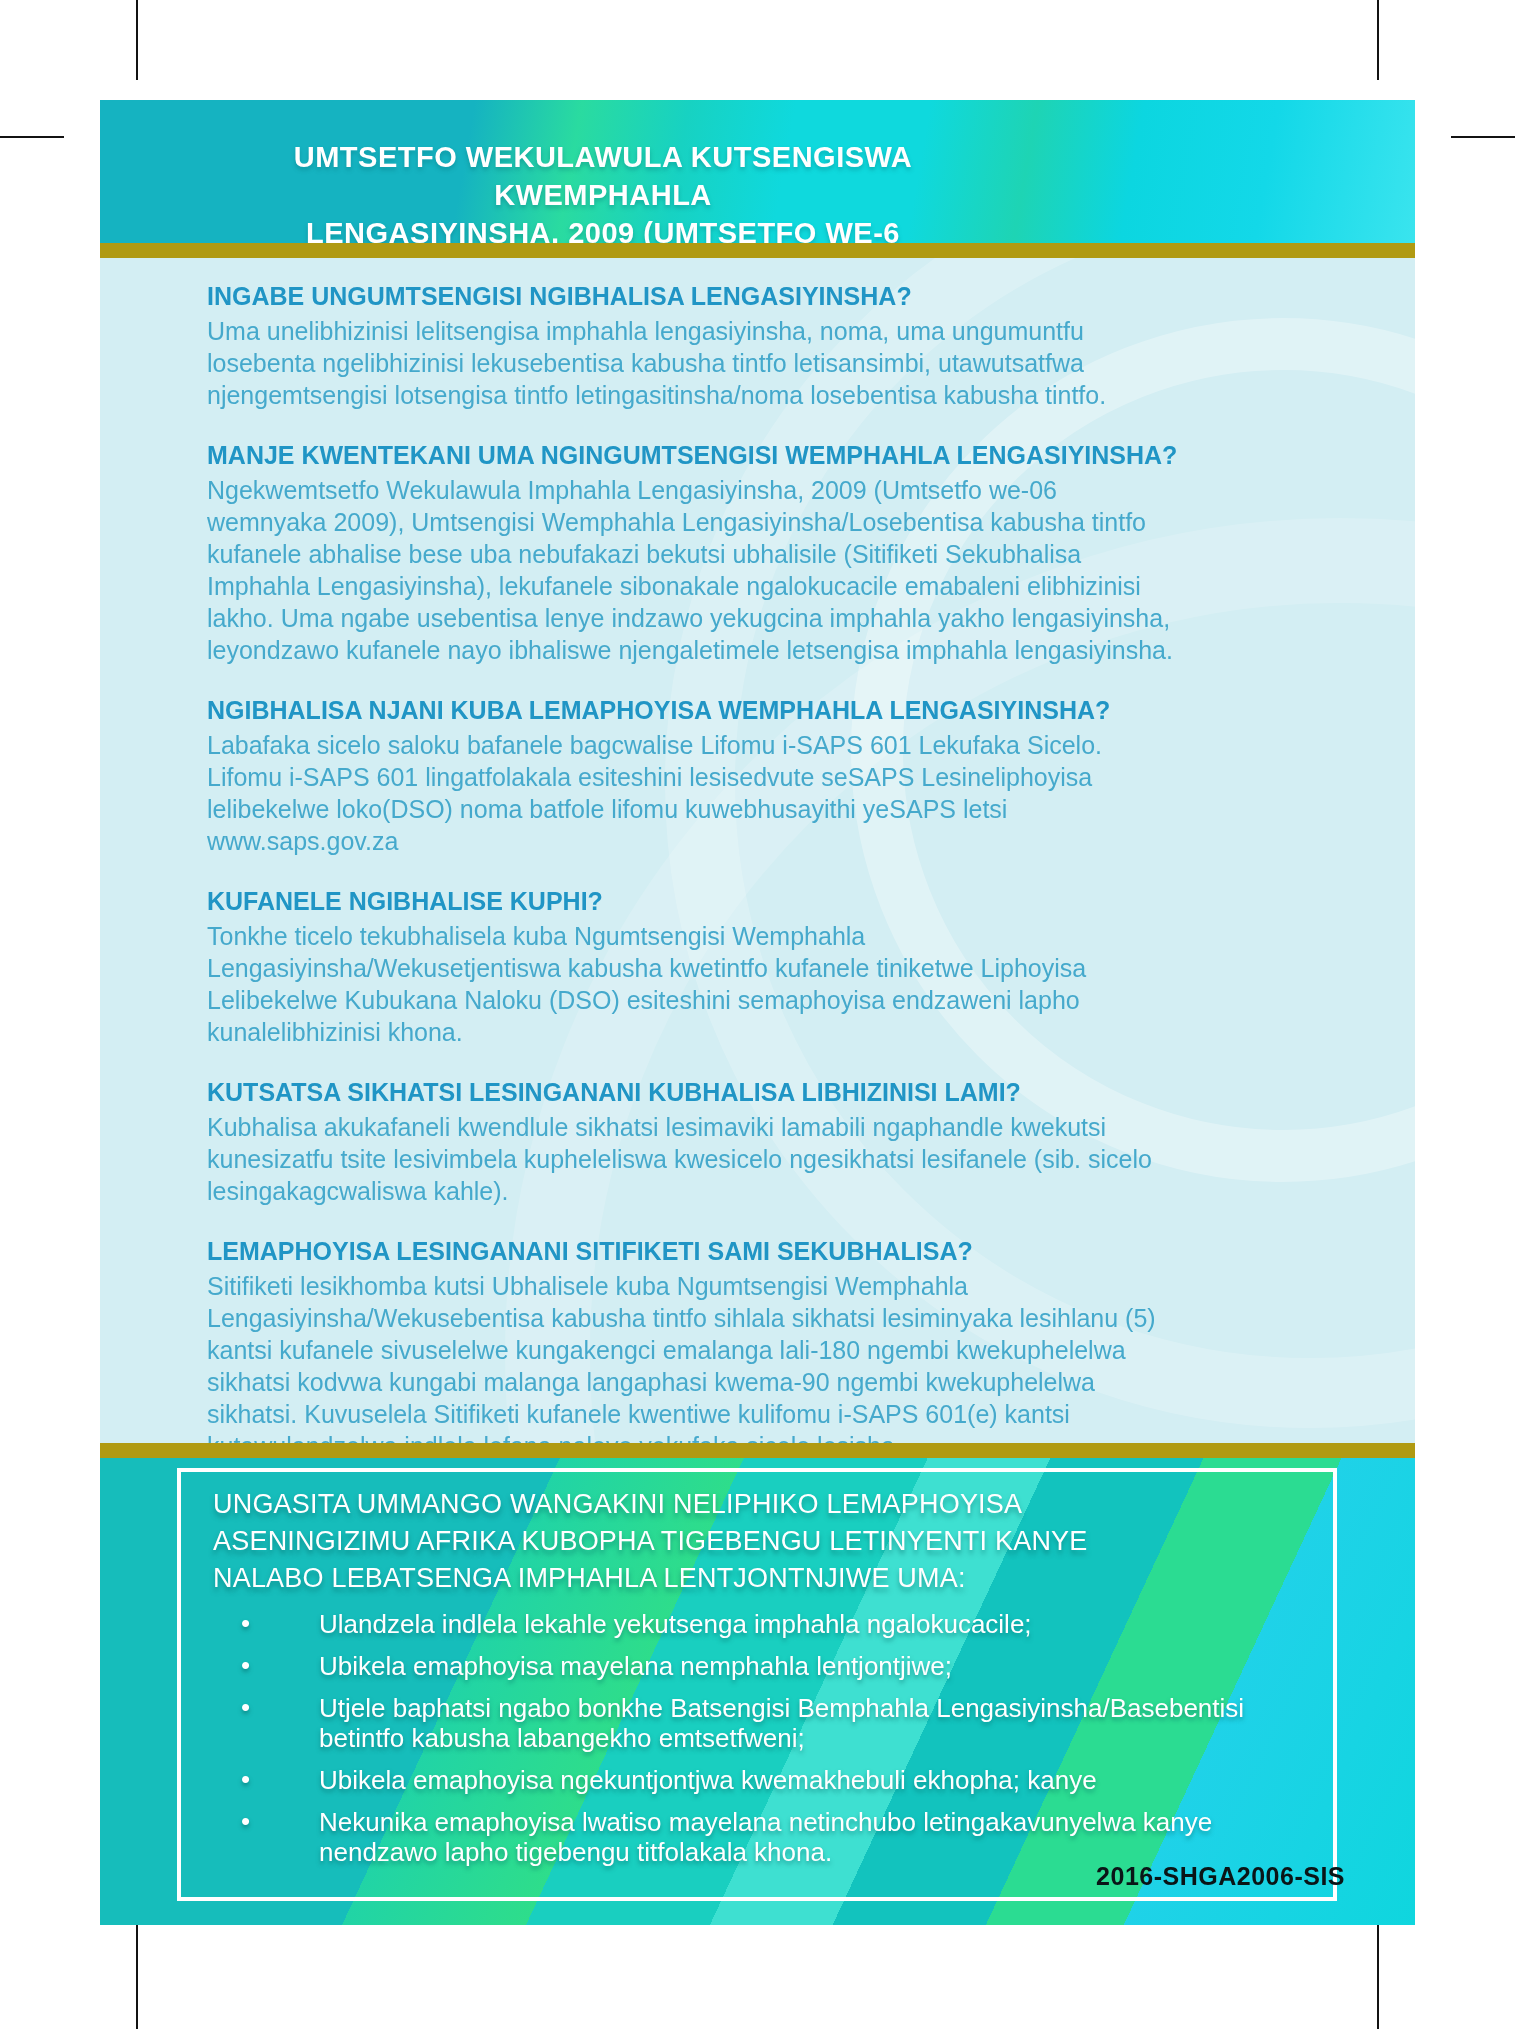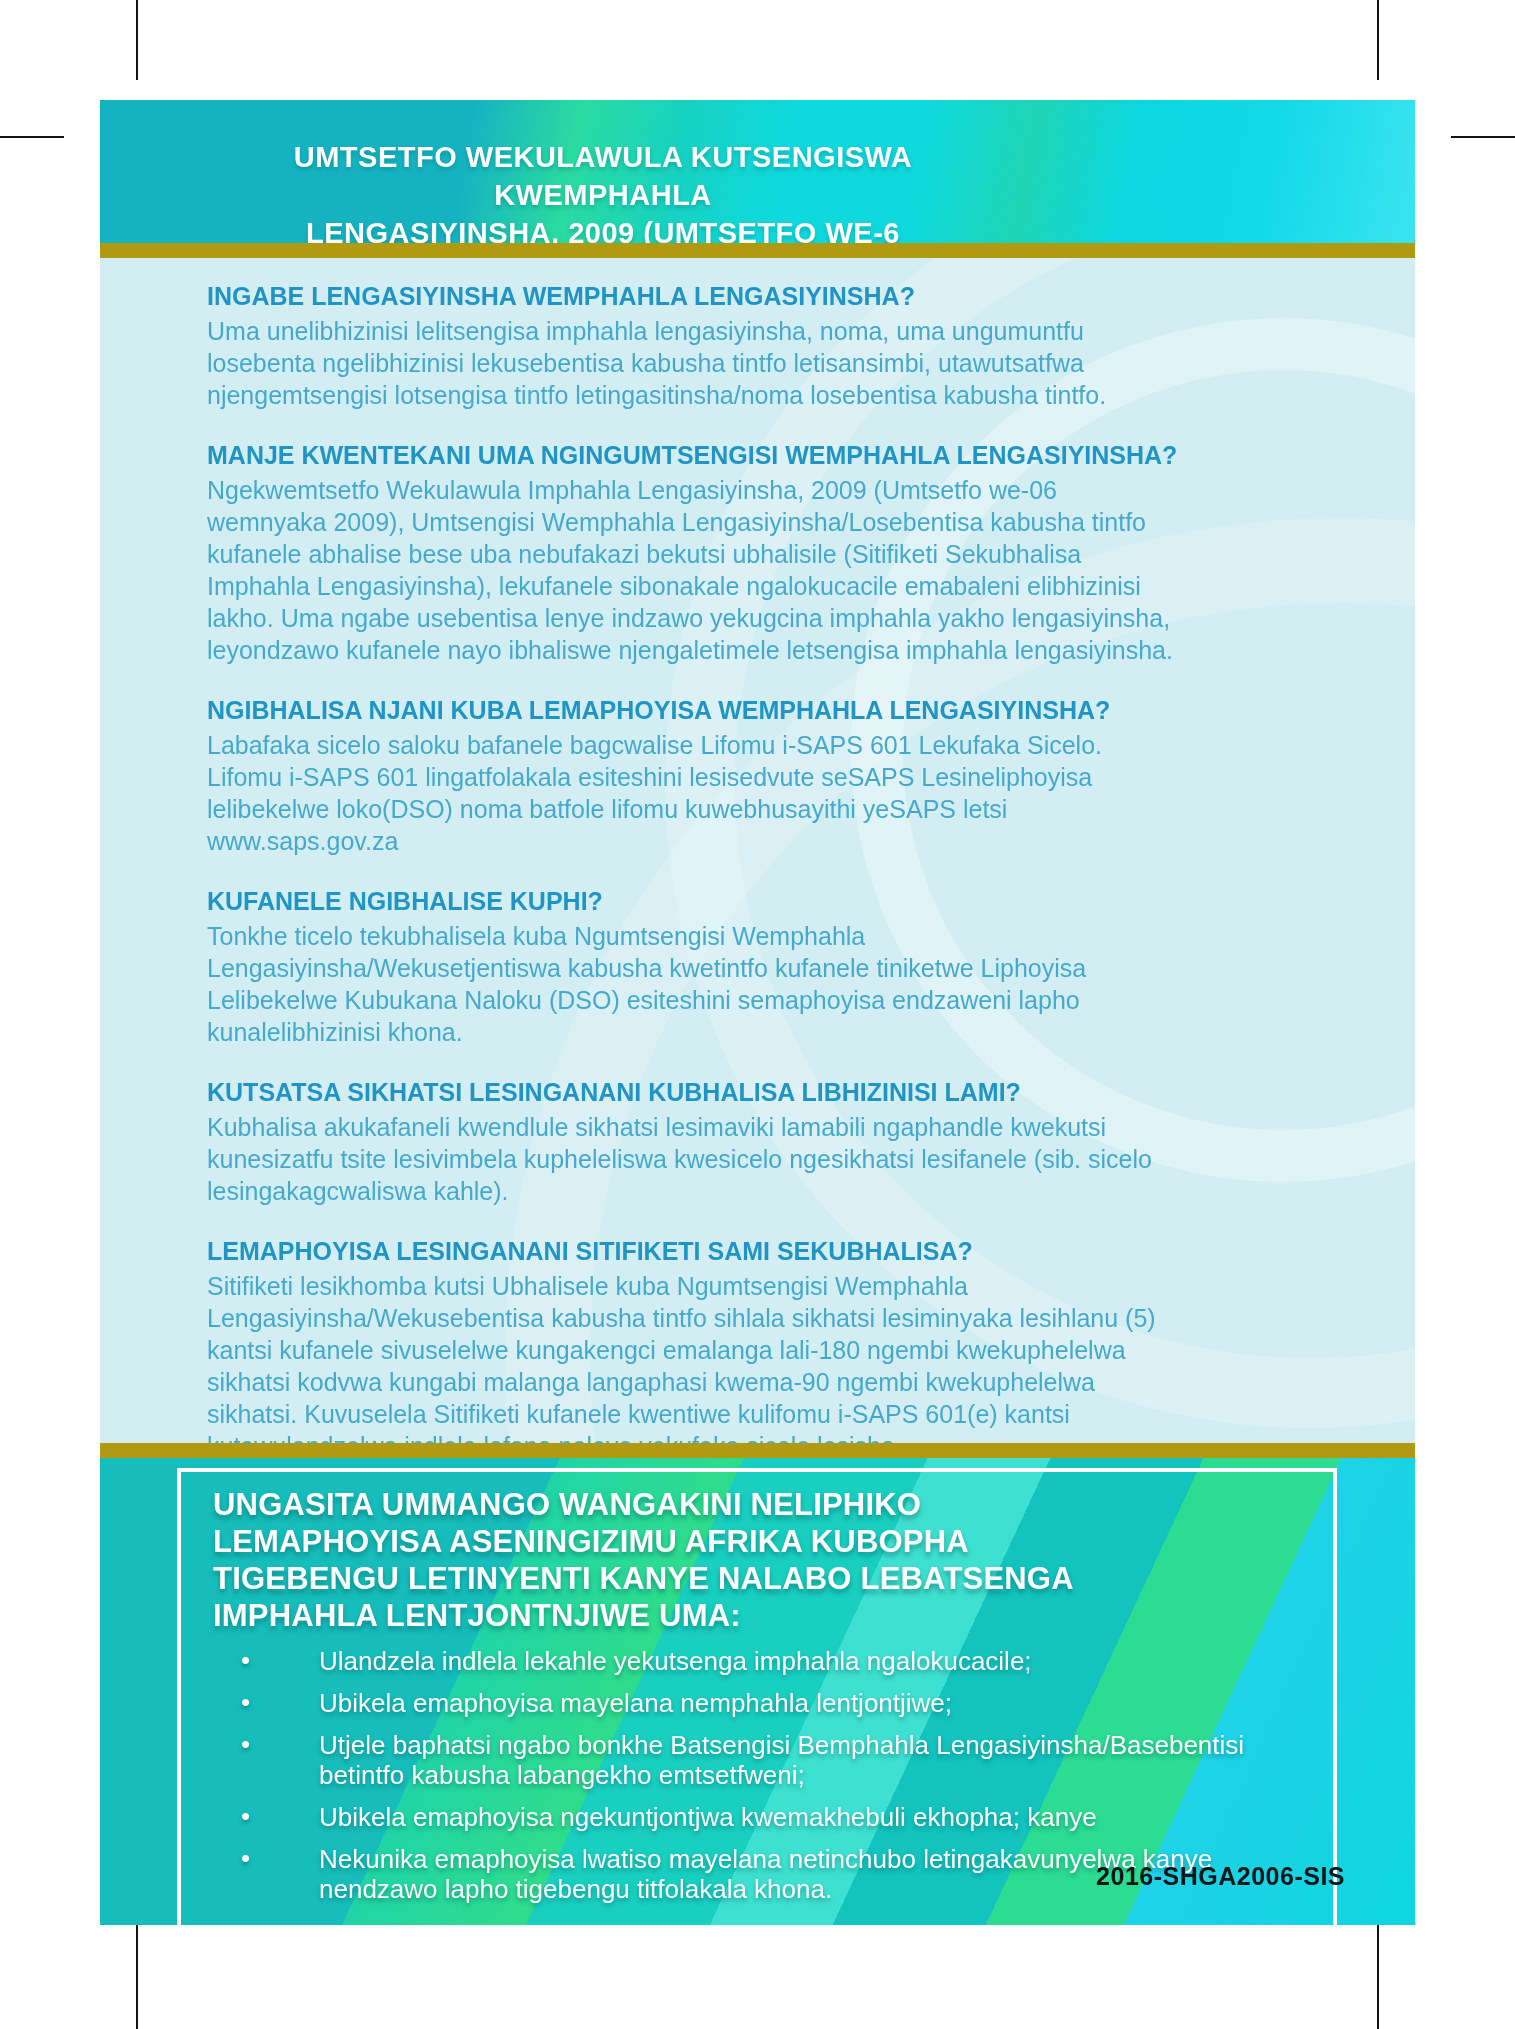--- a/index.html
+++ b/index.html
@@ -80,21 +80,21 @@
       #2bdc92 72%, #2bdc92 81%,
       #1fd2e8 81%, #0fd6de 100%);
     overflow:hidden;
   }
   .info-box{
     position:absolute;left:77px;top:10px;width:1160px;
     border:4px solid #ffffff;box-sizing:border-box;
     padding:14px 38px 18px 32px;
   }
   .info-box-heading{
-    color:#ffffff;font-weight:bold;font-size:31px;line-height:37px;
+    color:#ffffff;font-weight:normal;font-size:27px;line-height:37px;
     max-width:905px;letter-spacing:.2px;
     text-shadow:0 4px 5px rgba(0,95,95,0.5);
   }
   .bullet-list{
     list-style:none;margin:12px 0 0 0;padding:0 0 0 28px;
   }
   .bullet-list li{
     position:relative;color:#ffffff;font-size:26px;line-height:30px;
     padding-left:78px;margin-bottom:12px;font-weight:500;
     text-shadow:0 3px 4px rgba(0,95,95,0.5);
@@ -130,21 +130,21 @@
     </div>
     <div class="gold gold-top"></div>
 
     <div class="body-area">
       <div class="ring ring1"></div>
       <div class="ring ring2"></div>
       <div class="ring ring3"></div>
 
       <div class="content">
         <div class="section">
-          <h2>INGABE LENGASIYINSHA WEMPHAHLA LENGASIYINSHA?</h2>
+          <h2>INGABE UNGUMTSENGISI NGIBHALISA LENGASIYINSHA?</h2>
           <p>Uma unelibhizinisi lelitsengisa imphahla lengasiyinsha, noma, uma ungumuntfu losebenta ngelibhizinisi lekusebentisa kabusha tintfo letisansimbi, utawutsatfwa njengemtsengisi lotsengisa tintfo letingasitinsha/noma losebentisa kabusha tintfo.</p>
         </div>
         <div class="section">
           <h2>MANJE KWENTEKANI UMA NGINGUMTSENGISI WEMPHAHLA LENGASIYINSHA?</h2>
           <p>Ngekwemtsetfo Wekulawula Imphahla Lengasiyinsha, 2009 (Umtsetfo we-06 wemnyaka 2009), Umtsengisi Wemphahla Lengasiyinsha/Losebentisa kabusha tintfo kufanele abhalise bese uba nebufakazi bekutsi ubhalisile (Sitifiketi Sekubhalisa Imphahla Lengasiyinsha), lekufanele sibonakale ngalokucacile emabaleni elibhizinisi lakho. Uma ngabe usebentisa lenye indzawo yekugcina imphahla yakho lengasiyinsha, leyondzawo kufanele nayo ibhaliswe njengaletimele letsengisa imphahla lengasiyinsha.</p>
         </div>
         <div class="section">
           <h2>NGIBHALISA NJANI KUBA LEMAPHOYISA WEMPHAHLA LENGASIYINSHA?</h2>
           <p>Labafaka sicelo saloku bafanele bagcwalise Lifomu i-SAPS 601 Lekufaka Sicelo. Lifomu i-SAPS 601 lingatfolakala esiteshini lesisedvute seSAPS Lesineliphoyisa lelibekelwe loko(DSO) noma batfole lifomu kuwebhusayithi yeSAPS letsi www.saps.gov.za</p>
         </div>

